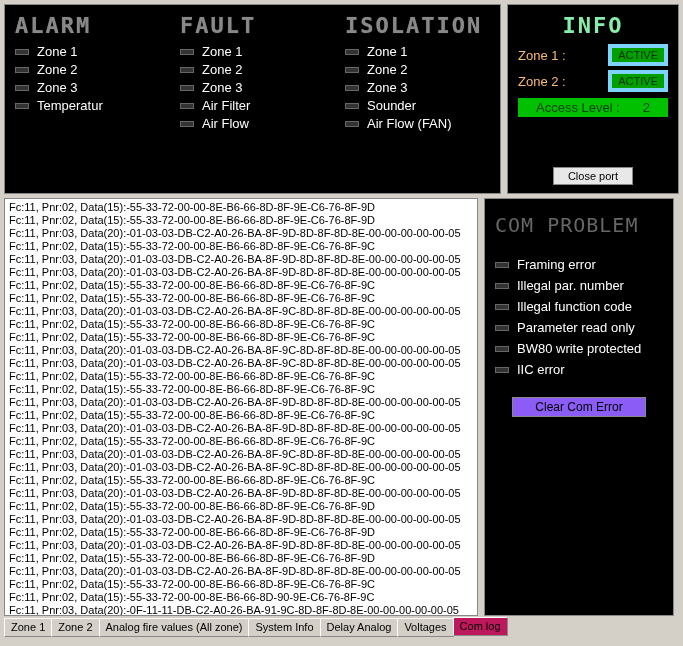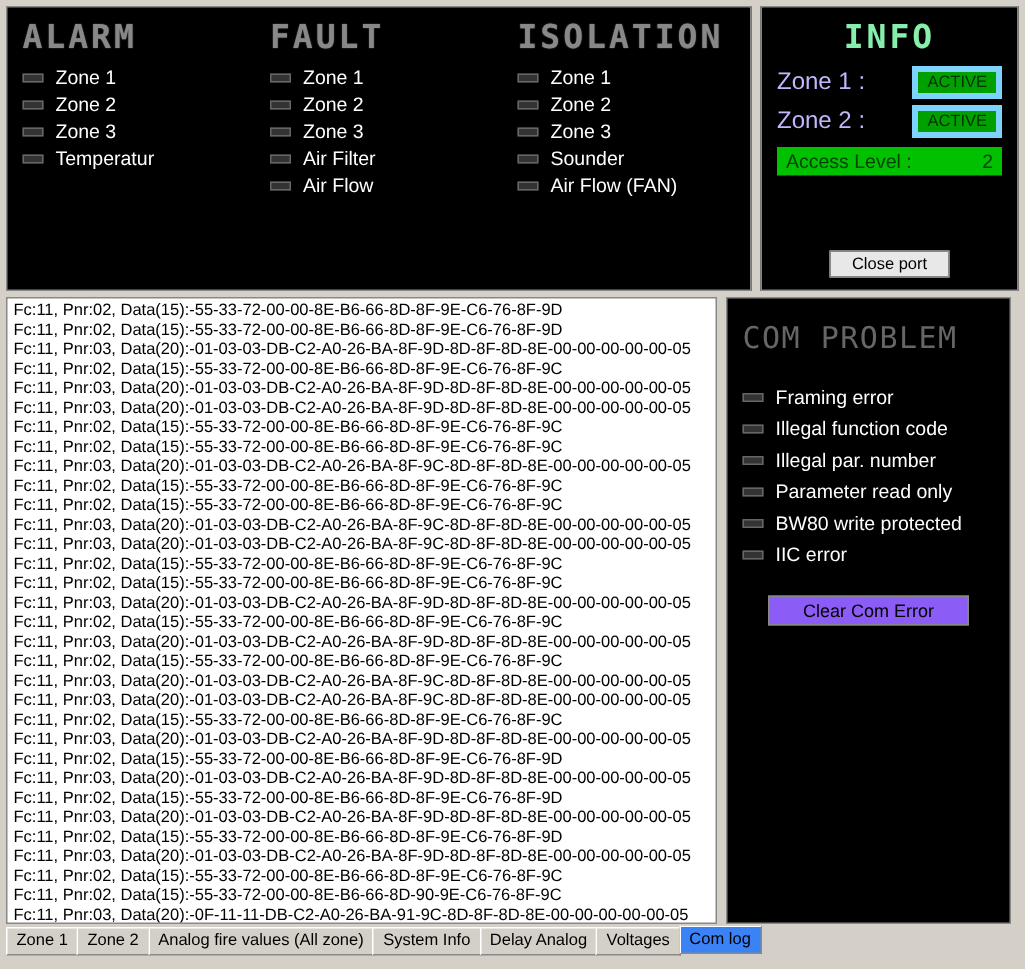--- a/index.html
+++ b/index.html
@@ -71,35 +71,35 @@
     border: 1px solid #666;
     flex-shrink: 0;
   }
   .info-row {
     display: flex;
     align-items: center;
     justify-content: space-between;
     margin-bottom: 4px;
   }
   .info-label {
-    color: #c4b5fd;
-    font-size: 16px;
+    color: #fdba74;
+    font-size: 13px;
   }
   .info-badge {
     background: #00a000;
     color: #003000;
     font-size: 11px;
     padding: 1px 6px;
     border: 4px solid #7dd3fc;
   }
   .access-row {
     background: #00c000;
     color: #004000;
     font-size: 13px;
-    padding: 2px 6px;
+    padding: 2px 18px;
     display: flex;
     justify-content: space-between;
     margin-top: 2px;
   }
   .close-port-btn {
     margin-top: 50px;
     align-self: center;
     width: 80px;
     font-size: 11px;
     padding: 2px 4px;
@@ -172,21 +172,21 @@
     font-size: 11px;
     padding: 2px 6px;
     background: #d4d0c8;
     border: 1px solid #888;
     border-top: 1px solid #fff;
     border-left: 1px solid #fff;
     cursor: pointer;
     margin-right: -1px;
   }
   .tab.active {
-    background: #3b82f6;
+    background: #be185d;
     position: relative;
     top: -1px;
     padding-bottom: 3px;
   }
 </style>
 </head>
 <body>
 
 <div class="top-area">
   <div class="black-panel">
@@ -319,25 +319,25 @@
     </div>
   <div class="com-panel">
     <div class="com-header">COM PROBLEM</div>
     <div id="com-list">
         <div class="com-item">
           <span class="led"></span>
           <span>Framing error</span>
         </div>
         <div class="com-item">
           <span class="led"></span>
+          <span>Illegal par. number</span>
+        </div>
+        <div class="com-item">
+          <span class="led"></span>
           <span>Illegal function  code</span>
-        </div>
-        <div class="com-item">
-          <span class="led"></span>
-          <span>Illegal par. number</span>
         </div>
         <div class="com-item">
           <span class="led"></span>
           <span>Parameter read only</span>
         </div>
         <div class="com-item">
           <span class="led"></span>
           <span>BW80 write protected</span>
         </div>
         <div class="com-item">

